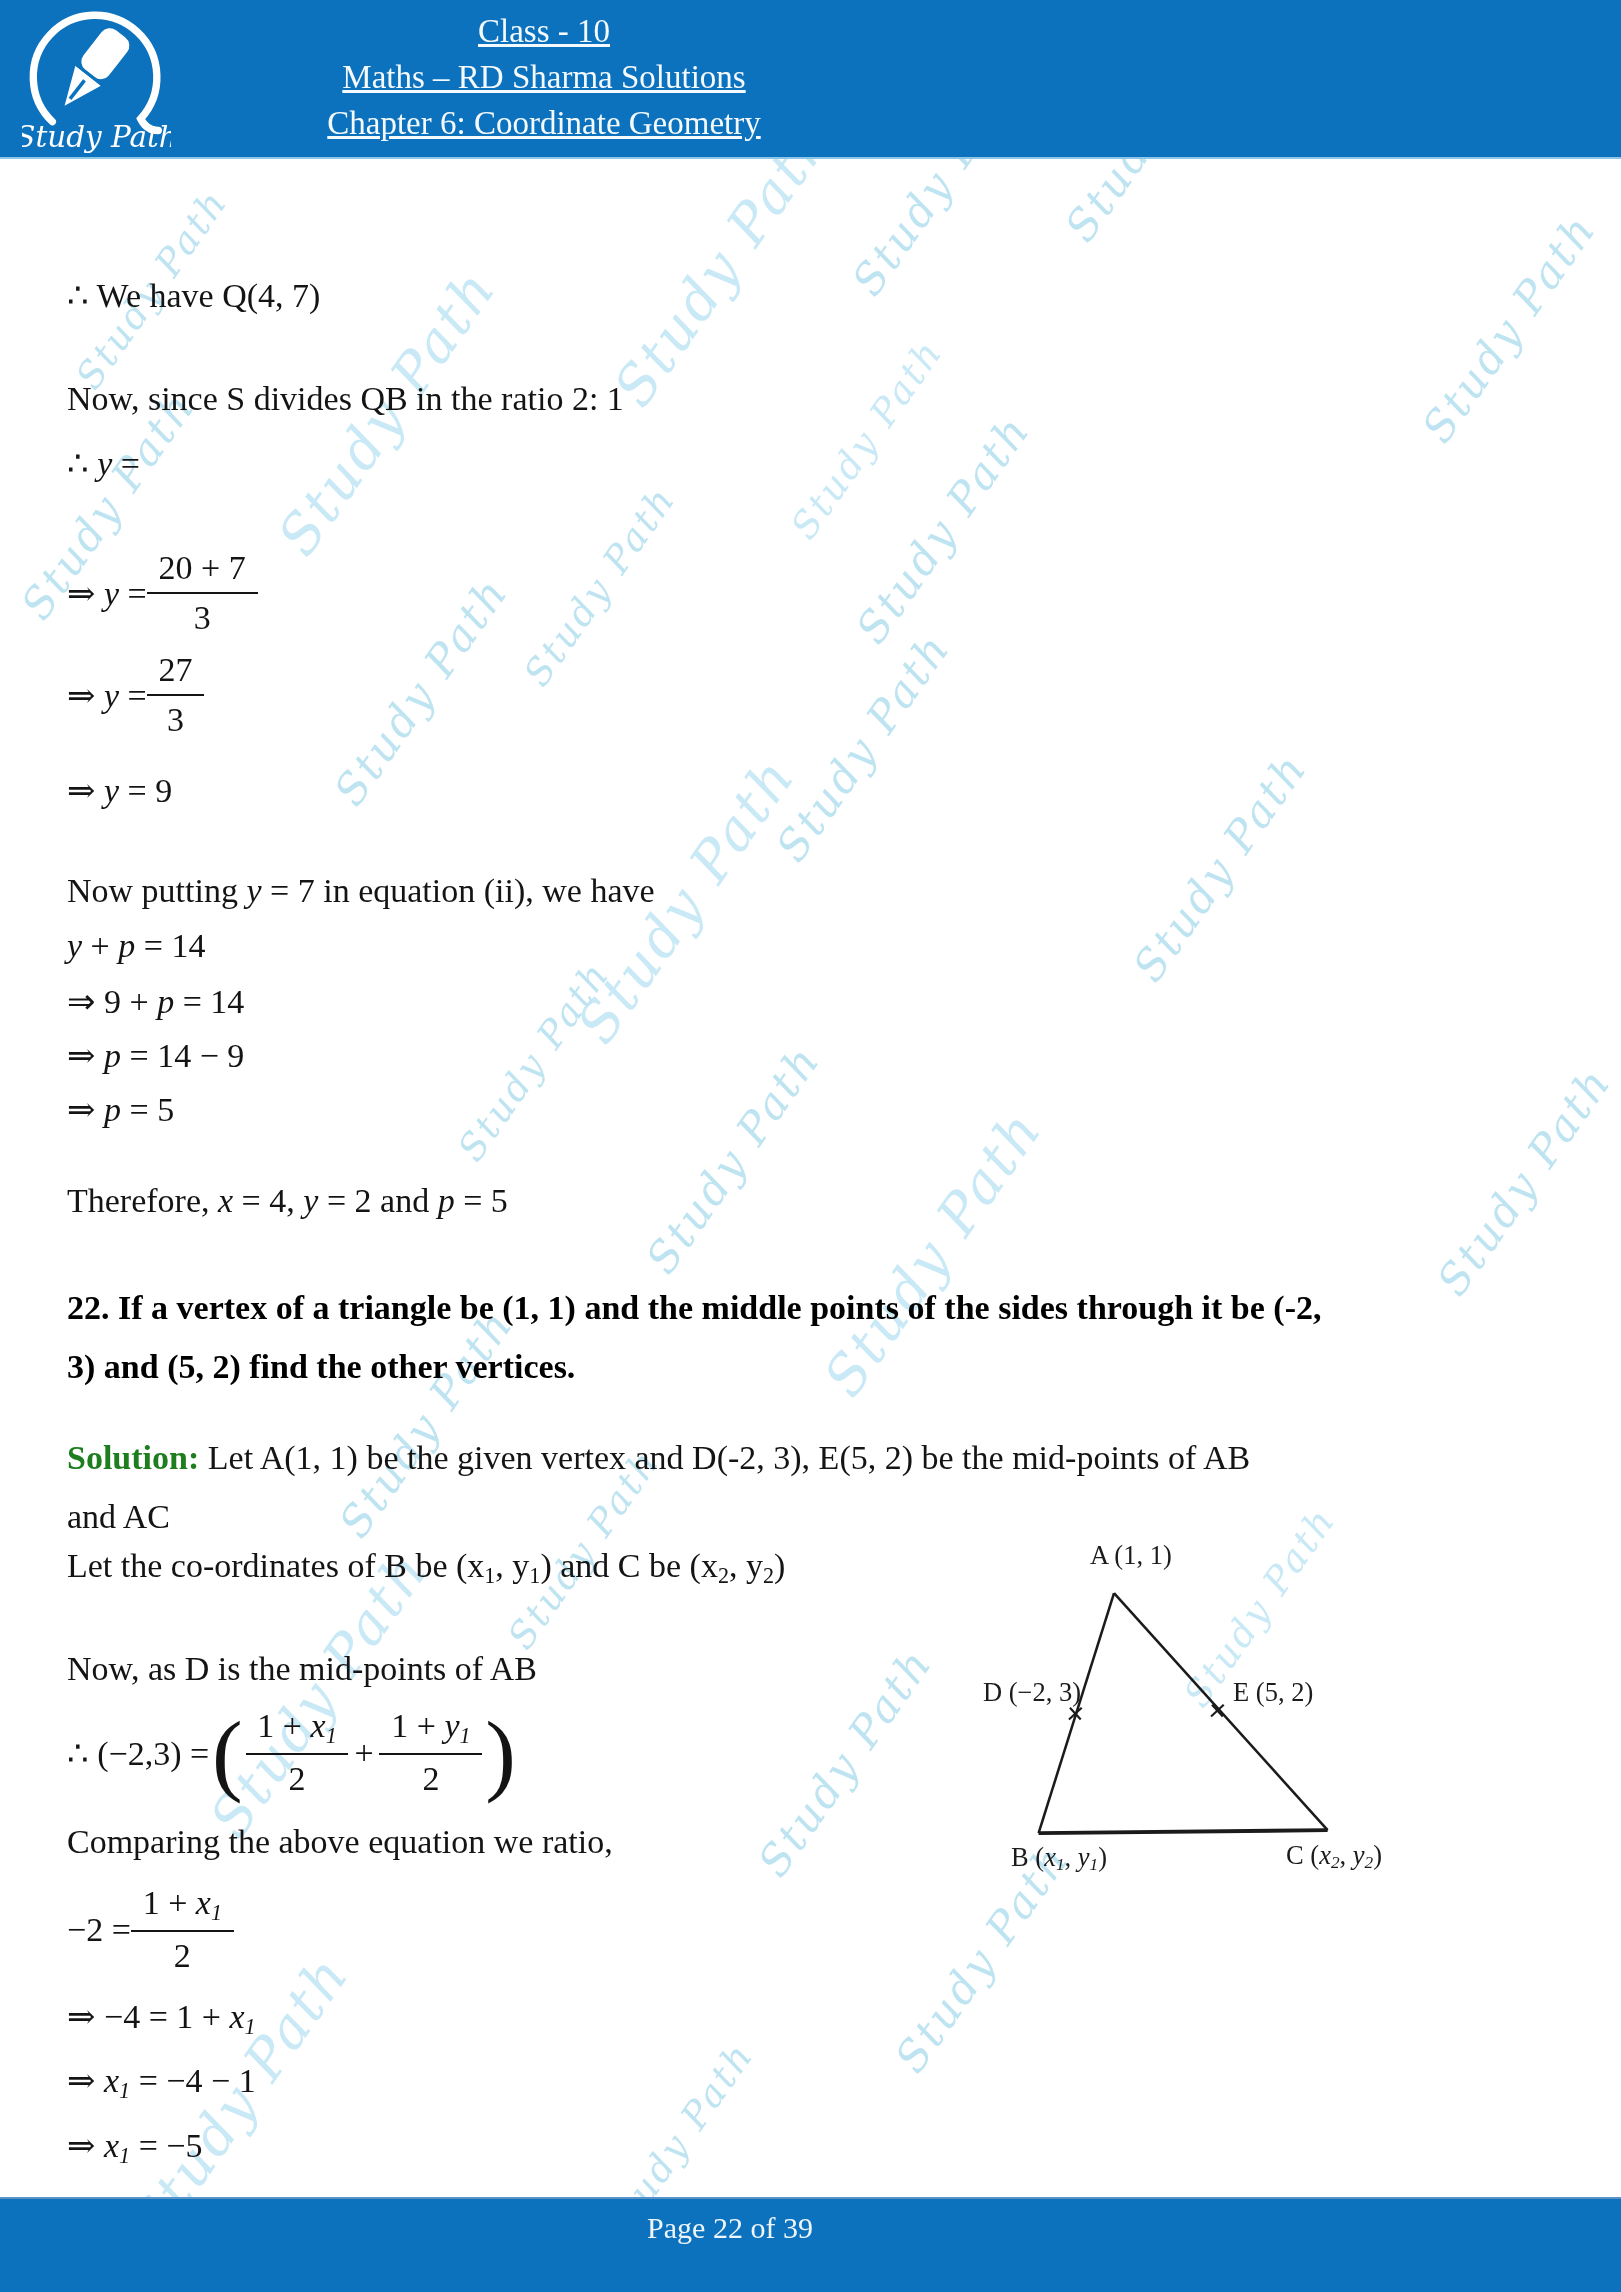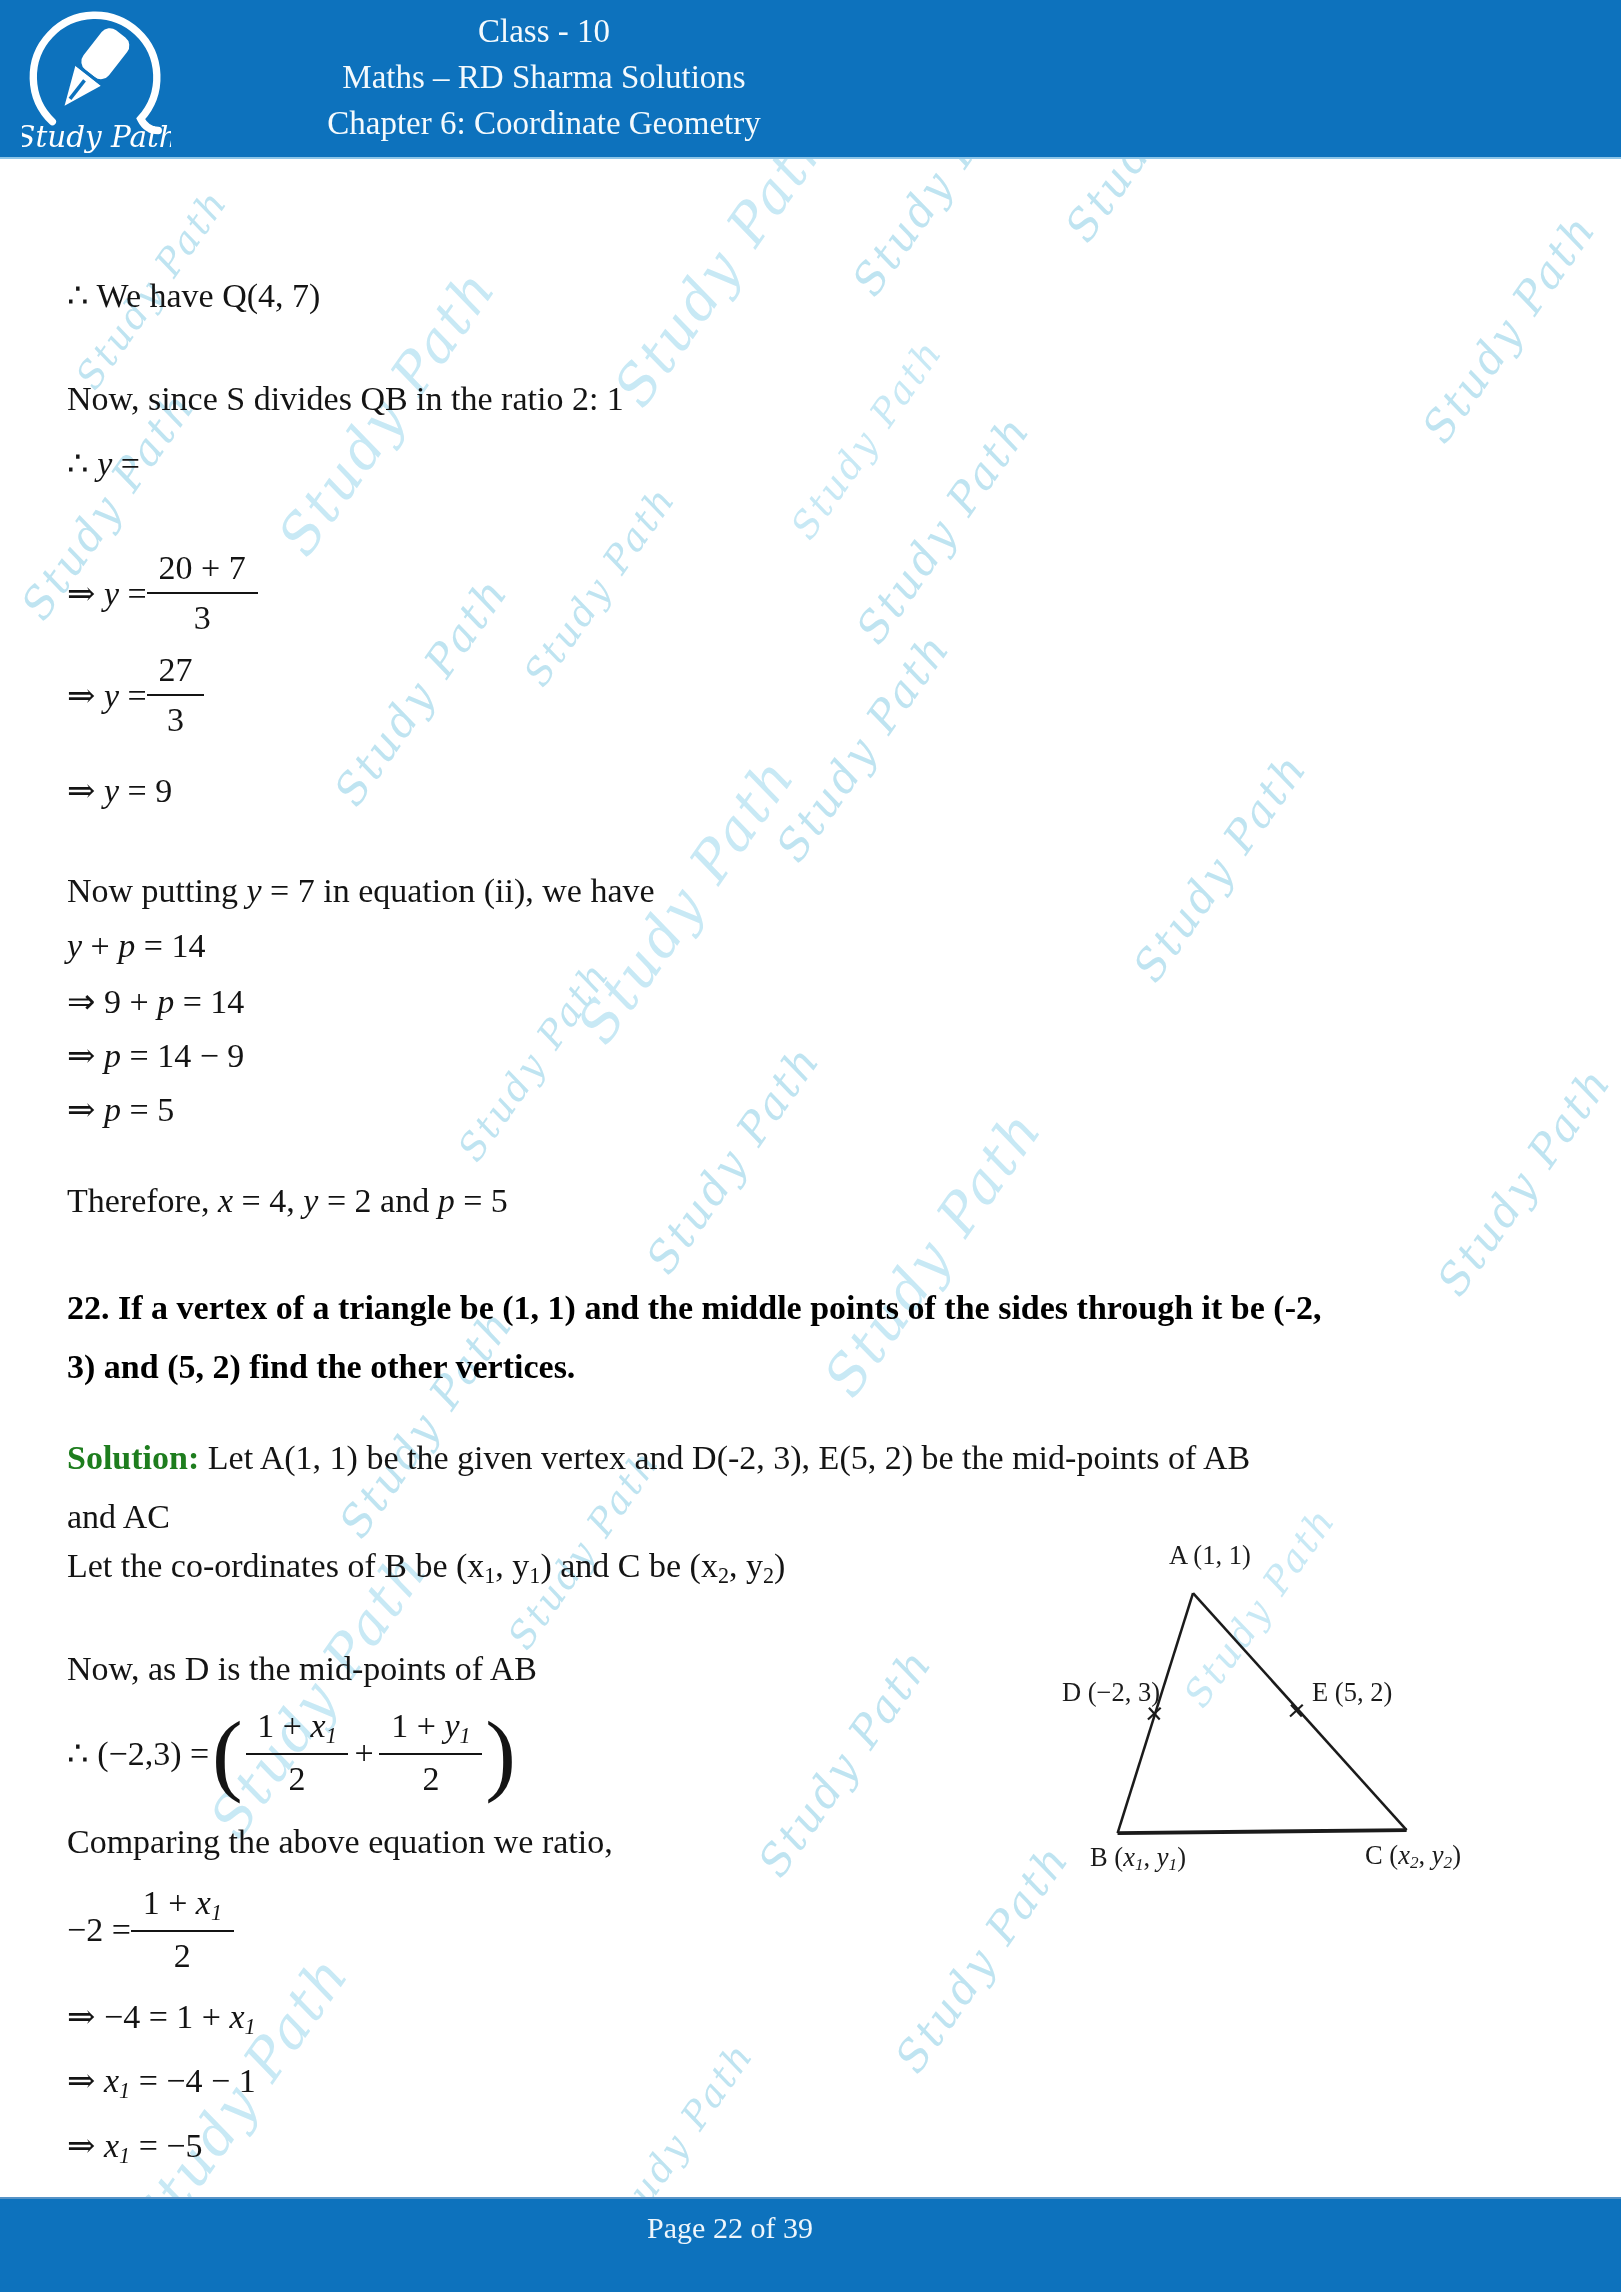--- a/index.html
+++ b/index.html
@@ -10,21 +10,21 @@
     font-family:"Liberation Serif","DejaVu Serif",serif;
     color:#141414;
   }
   
   .topbar {
     position:absolute; left:0; top:0; width:1621px; height:157px;
     background:#0d72bd; border-bottom:2.9px solid #8ec6e8; z-index:3;
   }
   .header-titles {
     position:absolute; left:0; top:7.8px; width:1088px;
-    text-align:center; color:#f4fafd; font-size:33px; line-height:46px;
+    text-align:center; color:#f4fafd; font-size:33px; line-height:46px;text-decoration:underline;
   }
   .logo { position:absolute; left:21.6px; top:3.9px; width:149px; height:153px; }
   .bottombar {
     position:absolute; left:0; top:2197px; width:1621px; height:95px;
     background:#0d72bd; border-top:2px solid #5693c6; z-index:3;
   }
   .footer-text {
     position:absolute; left:730px; top:11.8px; transform:translateX(-50%);
     color:#eef6fc; font-size:30px;
   }
@@ -46,21 +46,21 @@
   .frac .num { padding:0 11.8px 4.9px; border-bottom:2.9px solid #141414; }
   .frac .den { padding-top:4.9px; }
   .plus-mid { padding:0 5.9px; }
   .bigp { font-size:92px; line-height:0; font-weight:400; padding:0 2.9px; }
   .eq-tag { position:absolute; left:316px; top:0; }
   .sol-label { color:#1e7d1e; font-weight:bold; }
   .s-i { font-style:italic; }
   .s-sub { font-size:65%; vertical-align:-0.25em; }
   .s-isub { font-style:italic; font-size:65%; vertical-align:-0.25em; }
   
-  .diagram { position:absolute; left:1049px; top:1534px; width:436px; height:365px; }
+  .diagram { position:absolute; left:970px; top:1534px; width:436px; height:365px; }
   .diagram svg { position:absolute; left:0; top:0; }
   .dlabel { position:absolute; font-size:26.5px; color:#1b1b1b; white-space:nowrap; }
 </style>
 </head>
 <body>
 
 <div class="wm-layer">
     <span class="wm" style="left: 152px; top: 289px;">Study Path</span>
     <span class="wm" style="left: 108px; top: 505px;">Study Path</span>
     <span class="wm" style="left: 387px; top: 412px;">Study Path</span>

